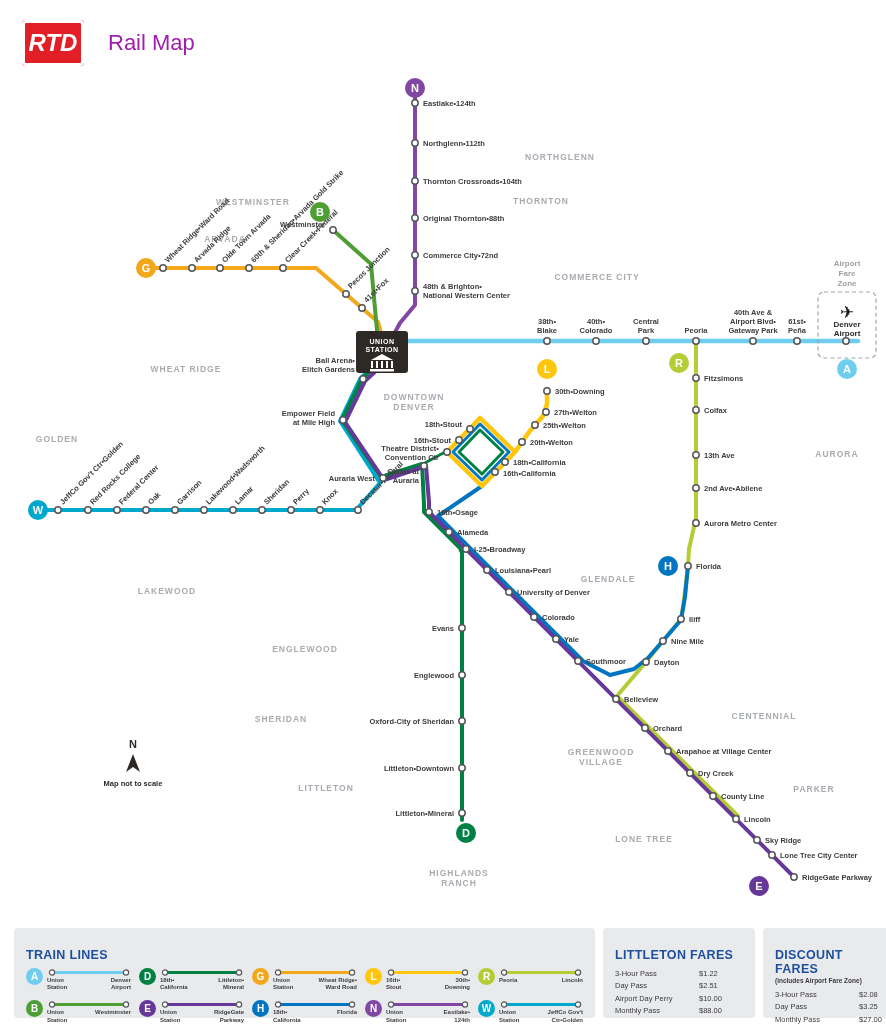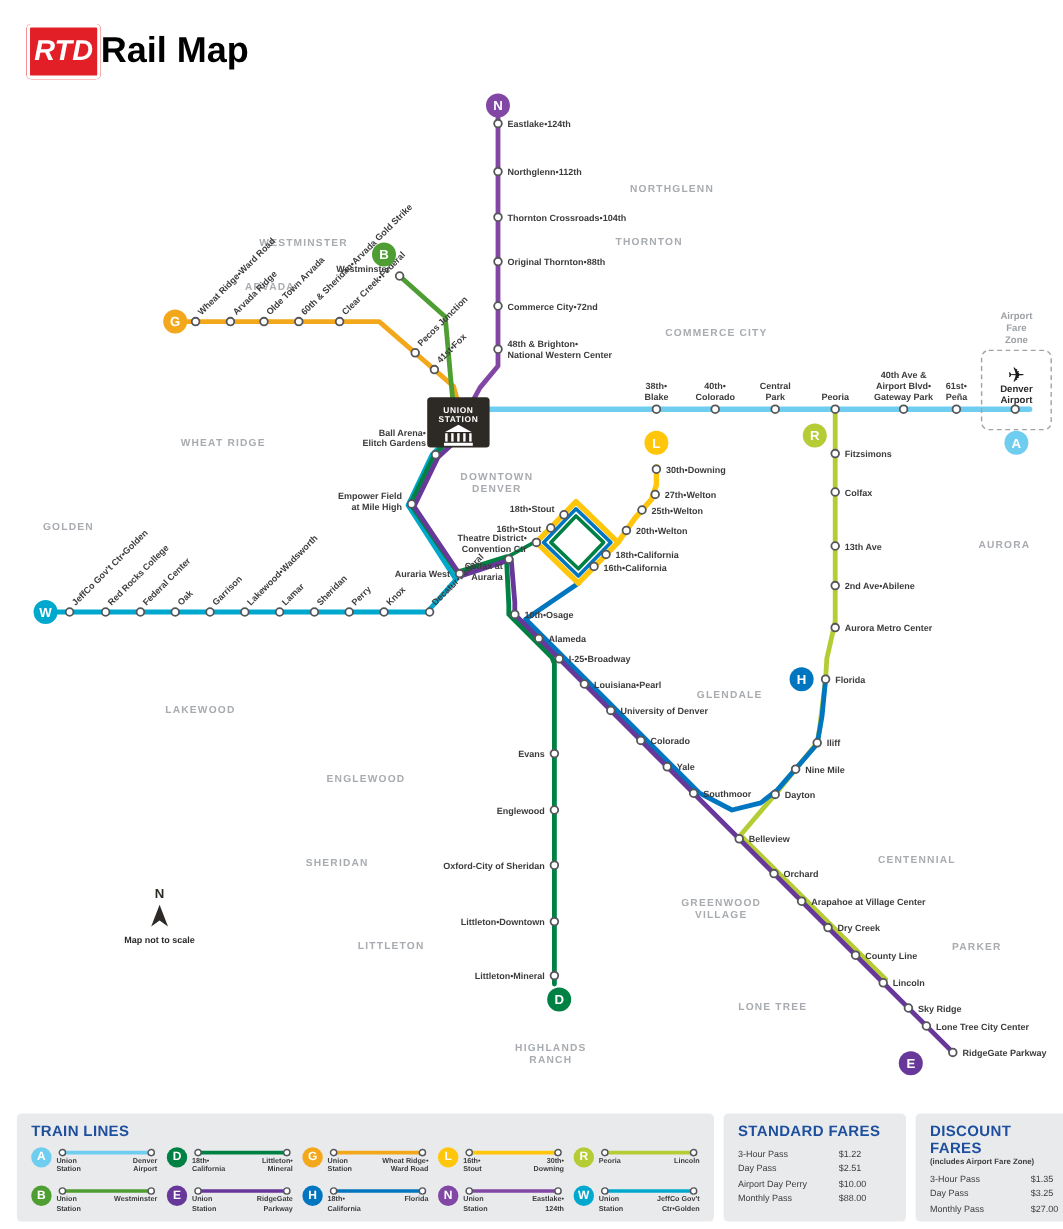--- a/index.html
+++ b/index.html
@@ -1,35 +1,35 @@
 <!DOCTYPE html>
 <html><head>
 <meta charset="utf-8">
 <style>
   html,body{margin:0;padding:0;}
   body{width:886px;height:1024px;background:#fff;font-family:"Liberation Sans",sans-serif;position:relative;overflow:hidden;}
-  header{position:absolute;top:20px;left:22px;display:flex;align-items:center;z-index:3;}
+  header{position:absolute;top:20px;left:22px;display:flex;align-items:center;gap:24px;z-index:3;}
   .logo{width:62px;height:46px;background:#E21F26;border-radius:4px;box-shadow:inset 0 0 0 3px #fff, inset 0 0 0 6px #E21F26;display:flex;align-items:center;justify-content:center;}
   .logo span{color:#fff;font-weight:800;font-style:italic;font-size:24px;letter-spacing:0;}
-  h1{margin:0;font-size:30px;font-weight:700;color:#000000;}
+  h1{margin:0;font-size:22px;font-weight:400;color:#a21caf;}
   #map{position:absolute;top:0;left:0;z-index:1;}
   #map text{font-family:"Liberation Sans",sans-serif;}
   .region{font-size:8.5px;font-weight:700;fill:#A8ACB0;letter-spacing:1px;}
   .stn{font-size:7.5px;font-weight:700;fill:#3C3C3E;}
   .rail{fill:none;stroke-linecap:round;stroke-linejoin:round;}
   .dot{fill:#fff;stroke:#54565A;stroke-width:1.5;}
   .badge-letter{font-size:11px;font-weight:800;fill:#fff;text-anchor:middle;}
   .us-text{font-size:7px;font-weight:800;fill:#fff;letter-spacing:.5px;}
   .zone-label{font-size:8px;font-weight:700;fill:#9EA2A6;}
   .airport-name{font-size:8px;font-weight:800;fill:#2B2B2B;}
   .plane{font-size:17px;font-family:"DejaVu Sans",sans-serif;fill:#1a1a1a;}
   .north-n{font-size:11px;font-weight:800;fill:#2D2A26;}
   .note{font-size:7.5px;font-weight:700;fill:#2B2B2B;}
   footer{position:absolute;left:0;top:926px;width:886px;height:92px;display:flex;gap:8px;padding:2px 14px 0;box-sizing:border-box;background:#fff;z-index:2;}
-  .panel{background:#E9EAEC;border-radius:4px;padding:8px 12px;box-sizing:border-box;}
+  .panel{background:#E9EAEC;border-radius:4px;padding:20px 12px;box-sizing:border-box;}
   .panel h2{margin:0 0 6px;font-size:12.5px;color:#1D4F9E;font-weight:800;letter-spacing:.3px;}
   .train-lines{flex:0 0 556px;}
   #legend-grid{display:grid;grid-template-columns:repeat(5,1fr);row-gap:9px;column-gap:8px;}
   .legend-item{display:flex;gap:4px;align-items:flex-start;}
   .l-badge{width:17px;height:17px;border-radius:50%;color:#fff;font-size:10px;font-weight:800;display:flex;align-items:center;justify-content:center;flex:0 0 17px;}
   .seg{flex:1;min-width:0;}
   .seg svg{display:block;}
   .ends{display:flex;justify-content:space-between;font-size:6px;font-weight:700;color:#3C3C3E;line-height:1.2;}
   .to{text-align:right;}
   .fares-std{flex:0 0 152px;}
@@ -507,21 +507,21 @@
               <span class="to">
                 <div>JeffCo Gov't</div>
                 <div>Ctr•Golden</div>
               </span>
             </div>
           </div>
         </div>
       </div>
   </section>
   <section class="panel fares-std">
-    <h2>STANDARD FARES</h2>
+    <h2>LITTLETON FARES</h2>
     <div id="std-rows">
         <div class="fare-row">
           <span class="lbl">3-Hour Pass</span>
           <span class="price">$1.22</span>
         </div>
         <div class="fare-row">
           <span class="lbl">Day Pass</span>
           <span class="price">$2.51</span>
         </div>
         <div class="fare-row">
@@ -533,21 +533,21 @@
           <span class="price">$88.00</span>
         </div>
       </div>
   </section>
   <section class="panel fares-disc">
     <h2>DISCOUNT FARES</h2>
     <div class="subtitle">(includes Airport Fare Zone)</div>
     <div id="disc-rows">
         <div class="fare-row">
           <span class="lbl">3-Hour Pass</span>
-          <span class="price">$1.35</span>
+          <span class="price">$2.08</span>
         </div>
         <div class="fare-row">
           <span class="lbl">Day Pass</span>
           <span class="price">$3.25</span>
         </div>
         <div class="fare-row">
           <span class="lbl">Monthly Pass</span>
           <span class="price">$27.00</span>
         </div>
       </div>

